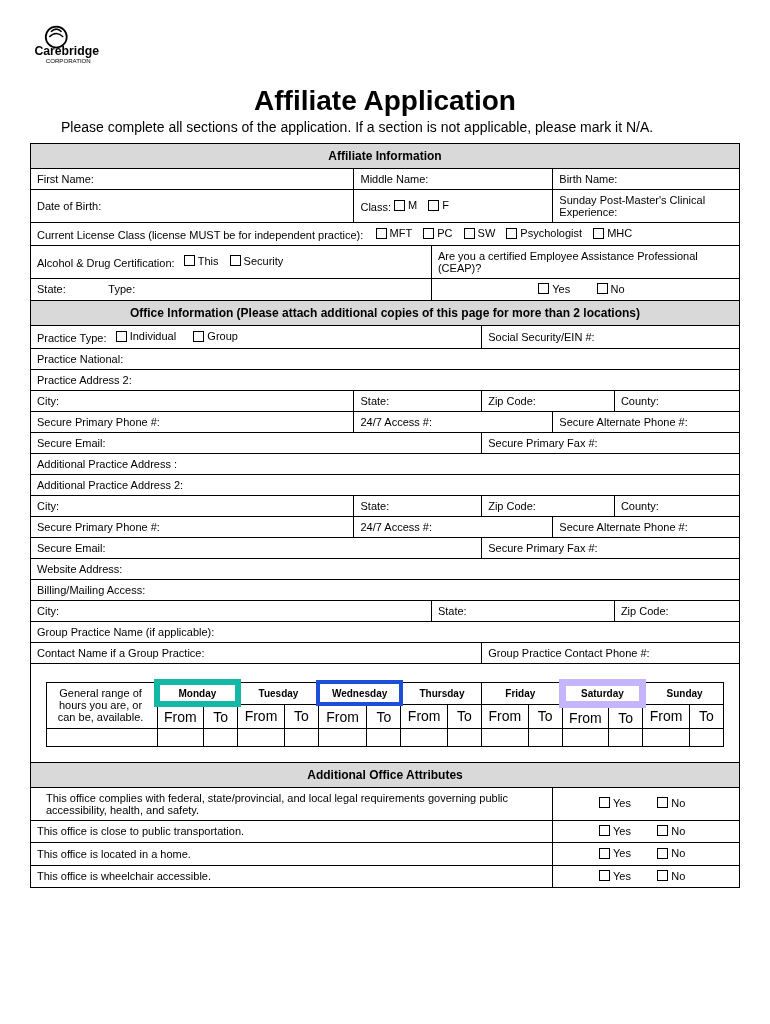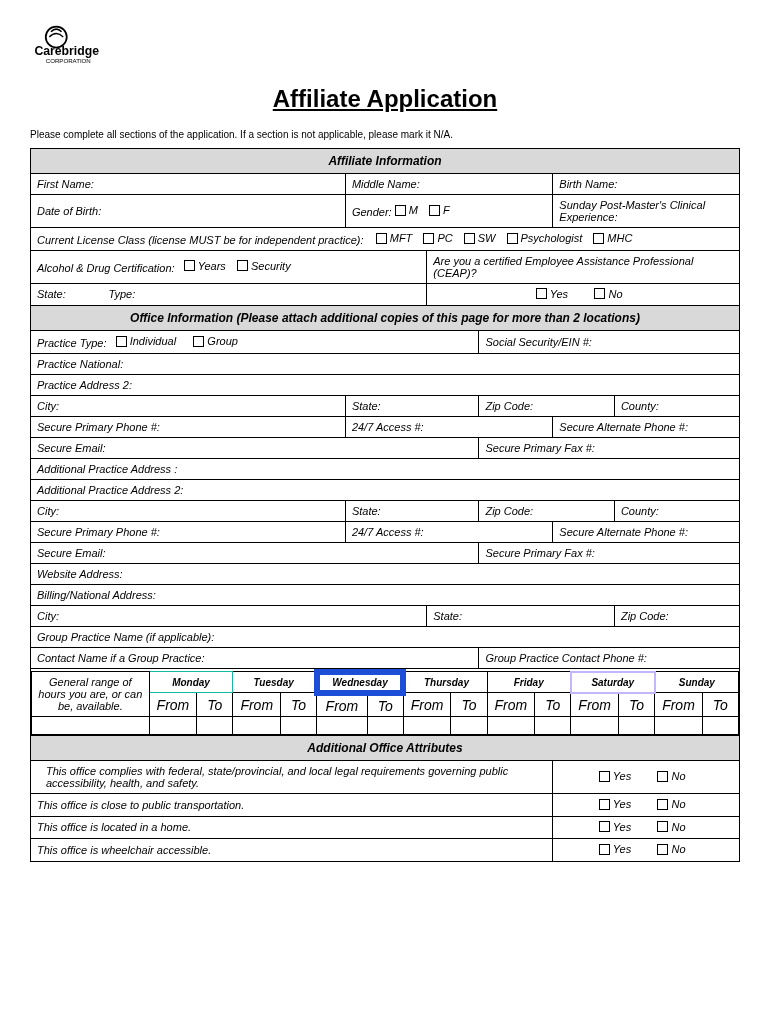--- a/index.html
+++ b/index.html
@@ -17,34 +17,33 @@
       align-items: center;
       margin-bottom: 10px;
       text-decoration: underline;
     }
     .logo-icon {
       width: 70px;
       height: 55px;
     }
     .page-title {
       text-align: center;
-      font-size: 24px;
+      font-size: 28px;
       font-weight: bold;
-      margin-bottom: 16px;
-      text-decoration: underline;
+      margin-bottom: 2px;
     }
     .subtitle {
-      font-size: 10px;
+      font-size: 14px;
       margin-bottom: 8px;
+      margin-left: 31px;
     }
     table {
       width: 100%;
       border-collapse: collapse;
       border: 1px solid #000;
-      font-style: italic;
     }
     td, th {
       border: 1px solid #000;
       padding: 4px 6px;
       vertical-align: middle;
       font-size: 11px;
     }
     .section-header {
       background: #d9d9d9;
       font-weight: bold;
@@ -115,21 +114,21 @@
     <td colspan="4">
       <span>Birth Name:</span>
     </td>
   </tr>
 
   <tr>
     <td colspan="3">
       <span>Date of Birth:</span>
     </td>
     <td colspan="3">
-      <span>Gender:</span>
+      <span>Class:</span>
       <span class="checkbox-group">
         <span class="checkbox-box"></span>
         <span>M</span>
       </span>
       <span class="checkbox-group">
         <span class="checkbox-box"></span>
         <span>F</span>
       </span>
     </td>
     <td colspan="4">
@@ -163,21 +162,21 @@
       </span>
     </td>
   </tr>
 
   <tr>
     <td colspan="4">
       <span>Alcohol &amp; Drug Certification:</span>
       &nbsp;
       <span class="checkbox-group">
         <span class="checkbox-box"></span>
-        <span>Years</span>
+        <span>This</span>
       </span>
       <span class="checkbox-group">
         <span class="checkbox-box"></span>
         <span>Security</span>
       </span>
     </td>
     <td colspan="6">
       <span>Are you a certified Employee Assistance Professional (CEAP)?</span>
     </td>
   </tr>
@@ -321,21 +320,21 @@
   </tr>
 
   <tr>
     <td colspan="10">
       <span>Website Address:</span>
     </td>
   </tr>
 
   <tr>
     <td colspan="10">
-      <span>Billing/National Address:</span>
+      <span>Billing/Mailing Access:</span>
     </td>
   </tr>
 
   <tr>
     <td colspan="4">
       <span>City:</span>
     </td>
     <td colspan="3">
       <span>State:</span>
     </td>
@@ -353,33 +352,33 @@
   <tr>
     <td colspan="5">
       <span>Contact Name if a Group Practice:</span>
     </td>
     <td colspan="5">
       <span>Group Practice Contact Phone #:</span>
     </td>
   </tr>
 
   <tr>
-    <td colspan="10" style="padding:0;">
+    <td colspan="10" style="padding:15px;">
       <table class="hours-table" style="border:none;">
         <tbody>
               <tr>
           <td rowspan="2" style="width:13%;border:1px solid #000;padding:4px;font-size:11px;vertical-align:middle;">
             <span>General range of hours you are, or can be, available.</span>
           </td>
-          <td colspan="2" class="day-header" style="border:1px solid #14b8a6;">Monday</td>
+          <td colspan="2" class="day-header" style="border:6px solid #14b8a6;">Monday</td>
           <td colspan="2" class="day-header" style="border:1px solid #000;">Tuesday</td>
-          <td colspan="2" class="day-header" style="border:6px solid #1d4ed8;">Wednesday</td>
+          <td colspan="2" class="day-header" style="border:4px solid #1d4ed8;">Wednesday</td>
           <td colspan="2" class="day-header" style="border:1px solid #000;">Thursday</td>
           <td colspan="2" class="day-header" style="border:1px solid #000;">Friday</td>
-          <td colspan="2" class="day-header" style="border:2px solid #c4b5fd;text-align:center;">Saturday</td>
+          <td colspan="2" class="day-header" style="border:7px solid #c4b5fd;text-align:center;">Saturday</td>
           <td colspan="2" class="day-header" style="border:1px solid #000;">Sunday</td>
         </tr>
         <tr>
           <td style="border:1px solid #000;width:4%;">From</td>
           <td style="border:1px solid #000;width:4%;">To</td>
           <td style="border:1px solid #000;width:4%;">From</td>
           <td style="border:1px solid #000;width:4%;">To</td>
           <td style="border:1px solid #000;width:4%;">From</td>
           <td style="border:1px solid #000;width:4%;">To</td>
           <td style="border:1px solid #000;width:4%;">From</td>

